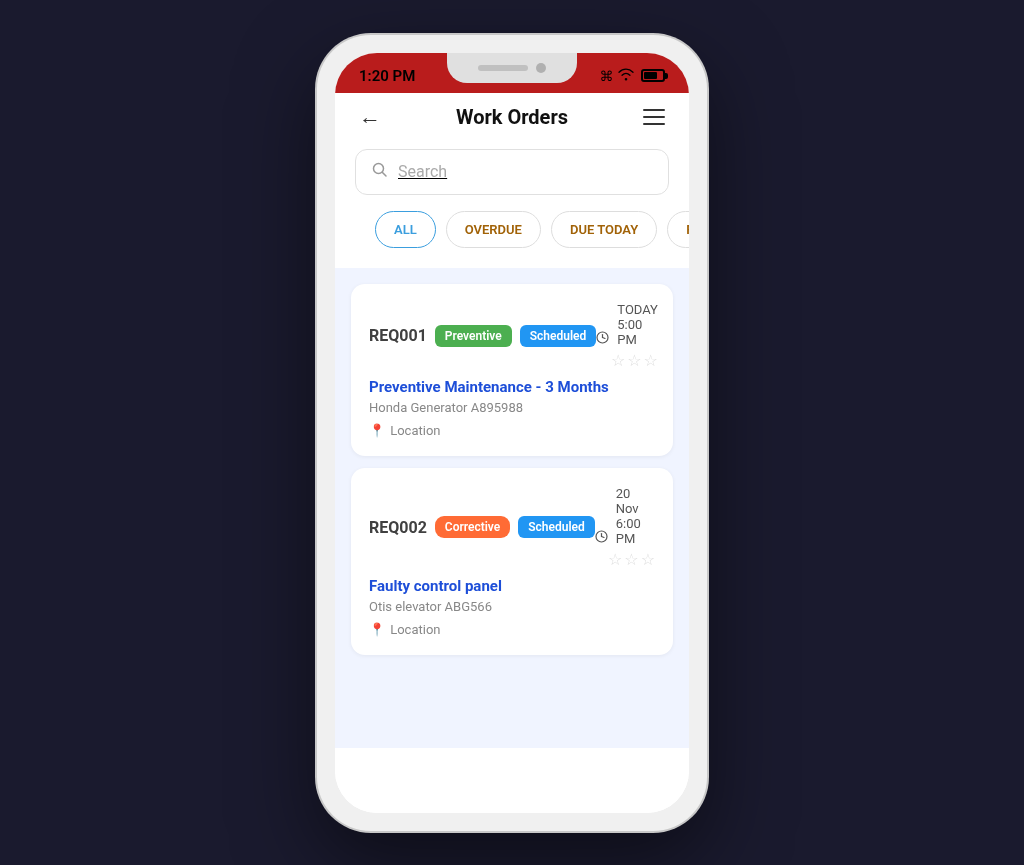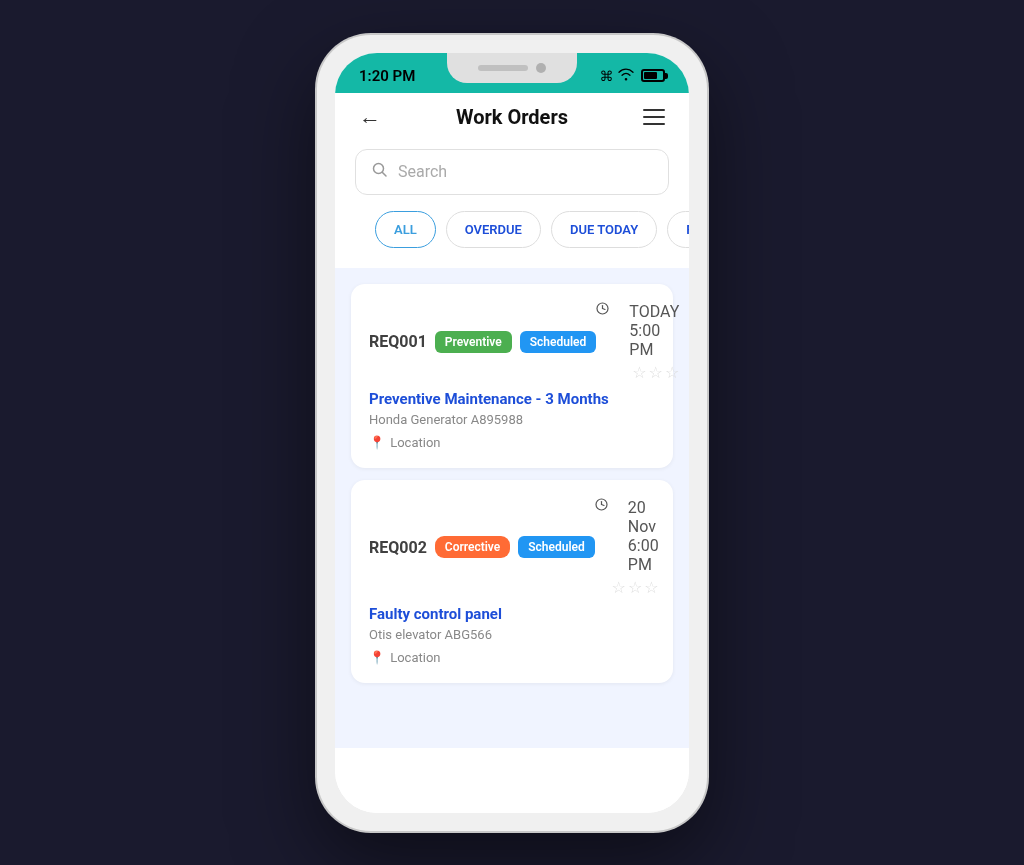--- a/index.html
+++ b/index.html
@@ -26,21 +26,21 @@
 
     .phone-inner {
       background: #ffffff;
       border-radius: 42px;
       overflow: hidden;
       position: relative;
     }
 
     
     .status-bar {
-      background: #14b8a6;
+      background: #b91c1c;
       display: flex;
       justify-content: space-between;
       align-items: center;
       padding: 14px 24px 8px;
       position: relative;
     }
 
     .status-time {
       font-size: 15px;
       font-weight: 600;
@@ -167,20 +167,21 @@
     }
 
     .search-bar {
       display: flex;
       align-items: center;
       background: #fff;
       border: 1.5px solid #e0e0e0;
       border-radius: 12px;
       padding: 12px 16px;
       gap: 10px;
+      text-decoration: underline;
     }
 
     .search-icon-svg {
       color: #999;
       font-size: 16px;
     }
 
     .search-input-text {
       font-size: 16px;
       color: #aaa;
@@ -194,21 +195,21 @@
       overflow-x: auto;
       margin-left: 24px;
     }
 
     .filter-tab {
       padding: 10px 18px;
       border-radius: 50px;
       border: 1.5px solid #ddd;
       font-size: 13px;
       font-weight: 600;
-      color: #1d4ed8;
+      color: #a16207;
       cursor: pointer;
       white-space: nowrap;
       background: #fff;
     }
 
     .filter-tab.active {
       border-color: #3b9ede;
       color: #3b9ede;
       background: #fff;
     }
@@ -264,23 +265,23 @@
 
     .card-right {
       display: flex;
       flex-direction: column;
       align-items: flex-end;
       gap: 4px;
     }
 
     .due-time {
       display: flex;
-      align-items: flex-start;
-      gap: 20px;
-      font-size: 16px;
+      align-items: flex-end;
+      gap: 8px;
+      font-size: 13px;
       color: #555;
     }
 
     .clock-icon {
       font-size: 13px;
       color: #555;
     }
 
     .stars {
       display: flex;

